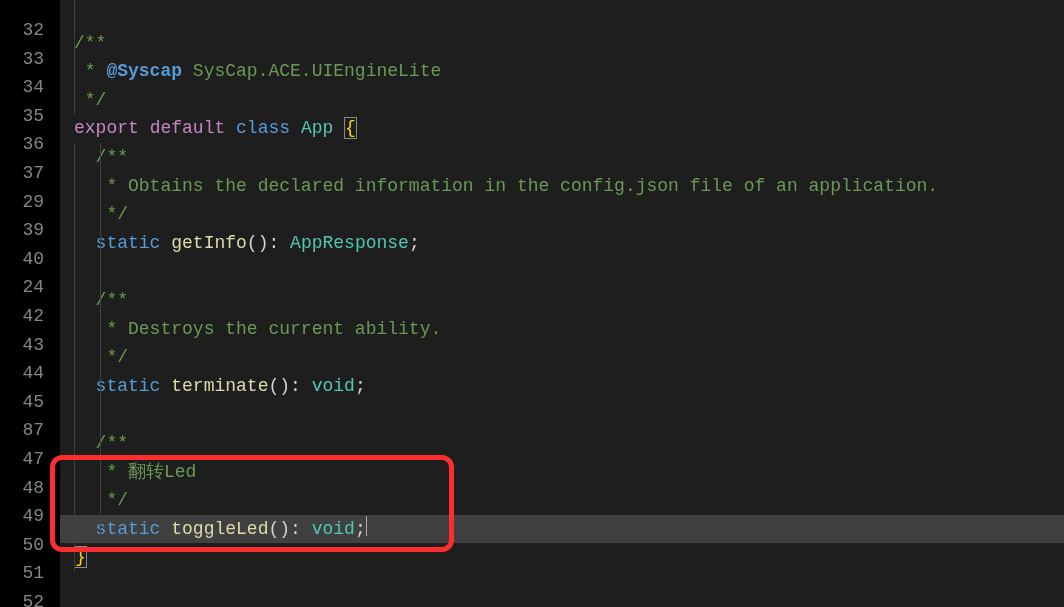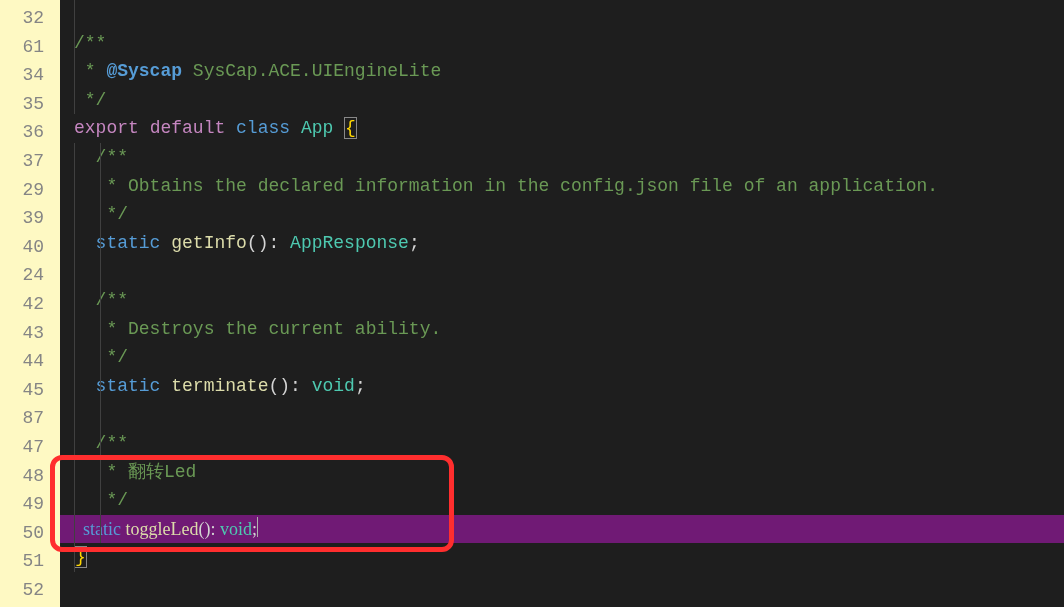--- a/index.html
+++ b/index.html
@@ -14,47 +14,46 @@
   }
   .editor {
     display: flex;
     flex-direction: row;
     height: 100%;
     position: relative;
   }
   .gutter {
     width: 60px;
     flex: 0 0 60px;
-    background: #fef9c3;
+    background: #000000;
     color: #858585;
     text-align: right;
     padding-right: 16px;
     user-select: none;
-    padding-top: 4px;
+    padding-top: 16px;
   }
   .gutter .ln {
     height: 28.6px;
     line-height: 28.6px;
   }
   .code {
     flex: 1;
     background: #1e1e1e;
     padding-top: 0;
     position: relative;
     white-space: pre;
   }
   .line {
     height: 28.6px;
     line-height: 28.6px;
     padding-left: 14px;
     position: relative;
   }
   .line.current {
-    background: #701a75;
-    font-family: Liberation Serif, serif;
+    background: #404040;
   }
   .indent-guide {
     position: absolute;
     top: 0;
     bottom: 0;
     width: 1px;
     background: #404040;
   }
   
   .tok-comment { color: #6a9955; }
@@ -89,21 +88,21 @@
     pointer-events: none;
     z-index: 10;
   }
 </style>
 </head>
 <body>
 
 <div class="editor">
   <div class="gutter">
       <div class="ln">32</div>
-      <div class="ln">61</div>
+      <div class="ln">33</div>
       <div class="ln">34</div>
       <div class="ln">35</div>
       <div class="ln">36</div>
       <div class="ln">37</div>
       <div class="ln">29</div>
       <div class="ln">39</div>
       <div class="ln">40</div>
       <div class="ln">24</div>
       <div class="ln">42</div>
       <div class="ln">43</div>

